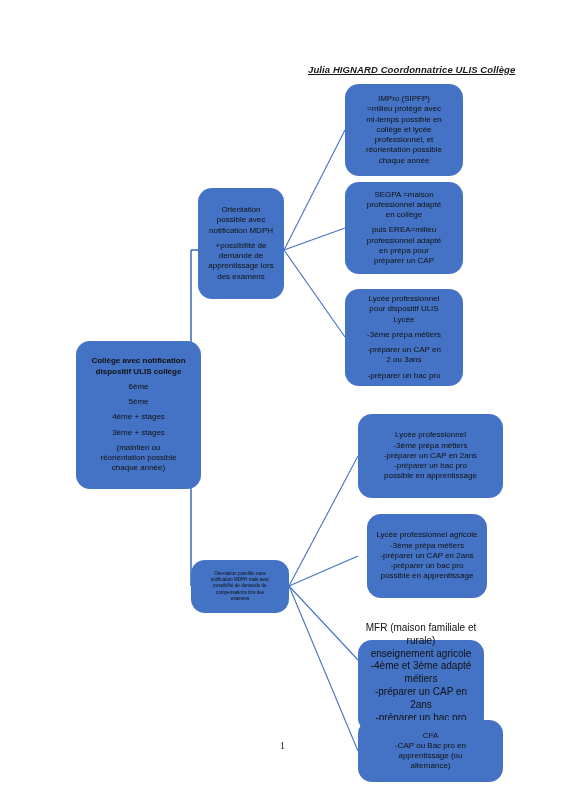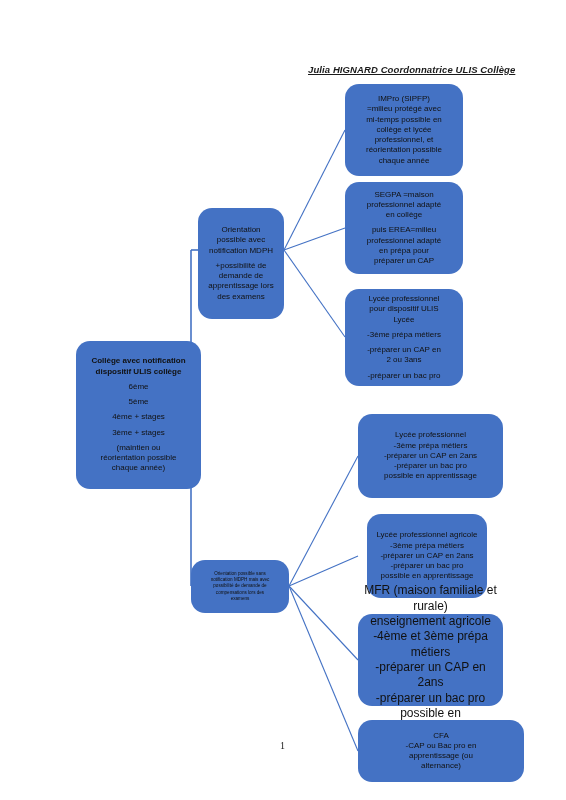--- a/index.html
+++ b/index.html
@@ -87,24 +87,24 @@
     margin: 0;
     width: 100%;
   }
   .node .strong { font-weight: bold; }
 
   .n-impro      { left: 345px; top: 84px;  width: 118px; height: 92px;  font-size: 8px; }
   .n-segpa      { left: 345px; top: 182px; width: 118px; height: 92px;  font-size: 8px; }
   .n-lpulis     { left: 345px; top: 289px; width: 118px; height: 97px;  font-size: 8px; }
   .n-lp         { left: 358px; top: 414px; width: 145px; height: 84px;  font-size: 8px; }
   .n-lpagri     { left: 367px; top: 514px; width: 120px; height: 84px;  font-size: 8px; align-items: center; }
-  .n-mfr        { left: 358px; top: 614px; width: 145px; height: 92px;  font-size: 12px; }
-  .n-cfa        { left: 358px; top: 720px; width: 166px; height: 62px;  font-size: 8px; align-items: center; }
-
-  .n-mdph       { left: 198px; top: 208px; width: 86px;  height: 111px; font-size: 8px; }
+  .n-mfr        { left: 358px; top: 640px; width: 126px; height: 92px;  font-size: 10px; }
+  .n-cfa        { left: 358px; top: 720px; width: 145px; height: 62px;  font-size: 8px; align-items: center; }
+
+  .n-mdph       { left: 198px; top: 188px; width: 86px;  height: 111px; font-size: 8px; }
   .n-college    { left: 76px;  top: 341px; width: 125px; height: 148px; font-size: 8px; }
   .n-nomdph     { left: 191px; top: 560px; width: 98px;  height: 53px;  font-size: 4.6px;
                   line-height: 1.32; padding: 2px 4px; }
 
   .node .gap { height: 5px; }
 </style>
 </head>
 <body>
 
 <div id="page">
@@ -174,21 +174,21 @@
     <p>Lycée professionnel agricole</p>
     <p>-3ème prépa métiers</p>
     <p>-préparer un CAP en 2ans</p>
     <p>-préparer un bac pro</p>
     <p>possible en apprentissage</p>
   </div>
 
   <div class="node n-mfr">
     <p>MFR (maison familiale et rurale)</p>
     <p>enseignement agricole</p>
-    <p>-4ème et 3ème prépa métiers</p>
+    <p>-4ème et 3ème adapté métiers</p>
     <p>-préparer un CAP en 2ans</p>
     <p>-préparer un bac pro</p>
     <p>possible en apprentissage</p>
   </div>
 
   <div class="node n-cfa">
     <p>CFA</p>
     <p>-CAP ou Bac pro en</p>
     <p>apprentissage (ou</p>
     <p>alternance)</p>

